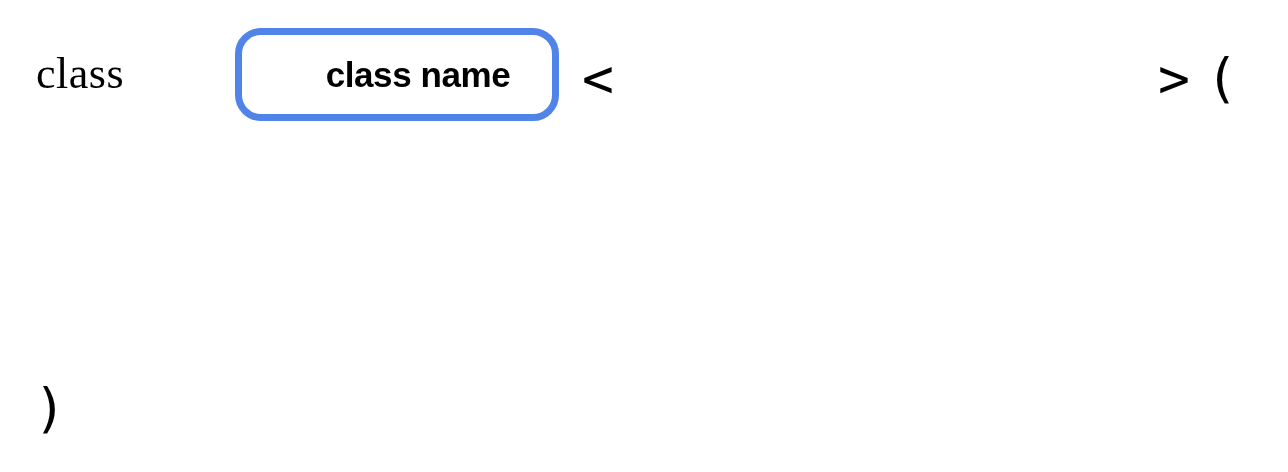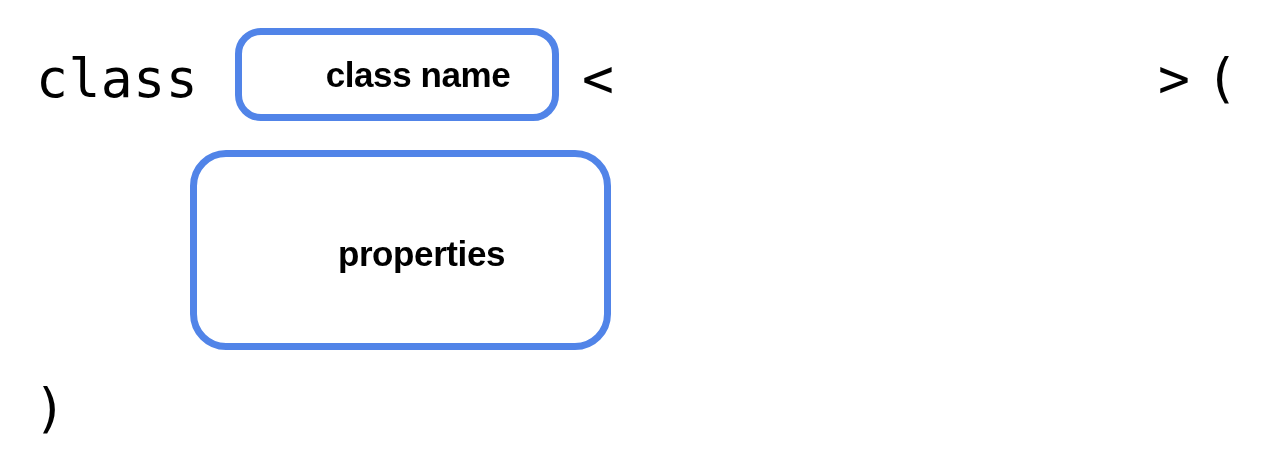--- a/index.html
+++ b/index.html
@@ -27,21 +27,22 @@
     font-weight: 400;
     color: #000000;
     white-space: pre;
     line-height: 1;
     letter-spacing: 0.5px;
   }
 
   #token-class {
     left: 36px;
     top: 52px;
-    font-size: 53px;
+    font-size: 44px;
+    font-family: Liberation Serif, serif;
   }
   #token-lt {
     left: 582px;
     top: 52px;
     font-size: 53px;
   }
   #token-gt {
     left: 1158px;
     top: 52px;
     font-size: 53px;
@@ -122,19 +123,16 @@
     <span class="slot-label">class name</span>
   </div>
 
   <span class="code-token" id="token-lt">&lt;</span>
 
 
   <span class="code-token" id="token-gt">&gt;</span>
 
   <span class="code-token" id="token-paren-open">(</span>
 
-  <div class="slot" id="slot-properties">
-    <span class="slot-label">properties</span>
-  </div>
 
   <span class="code-token" id="token-paren-close">)</span>
 
 </div>
 
 </body></html>

